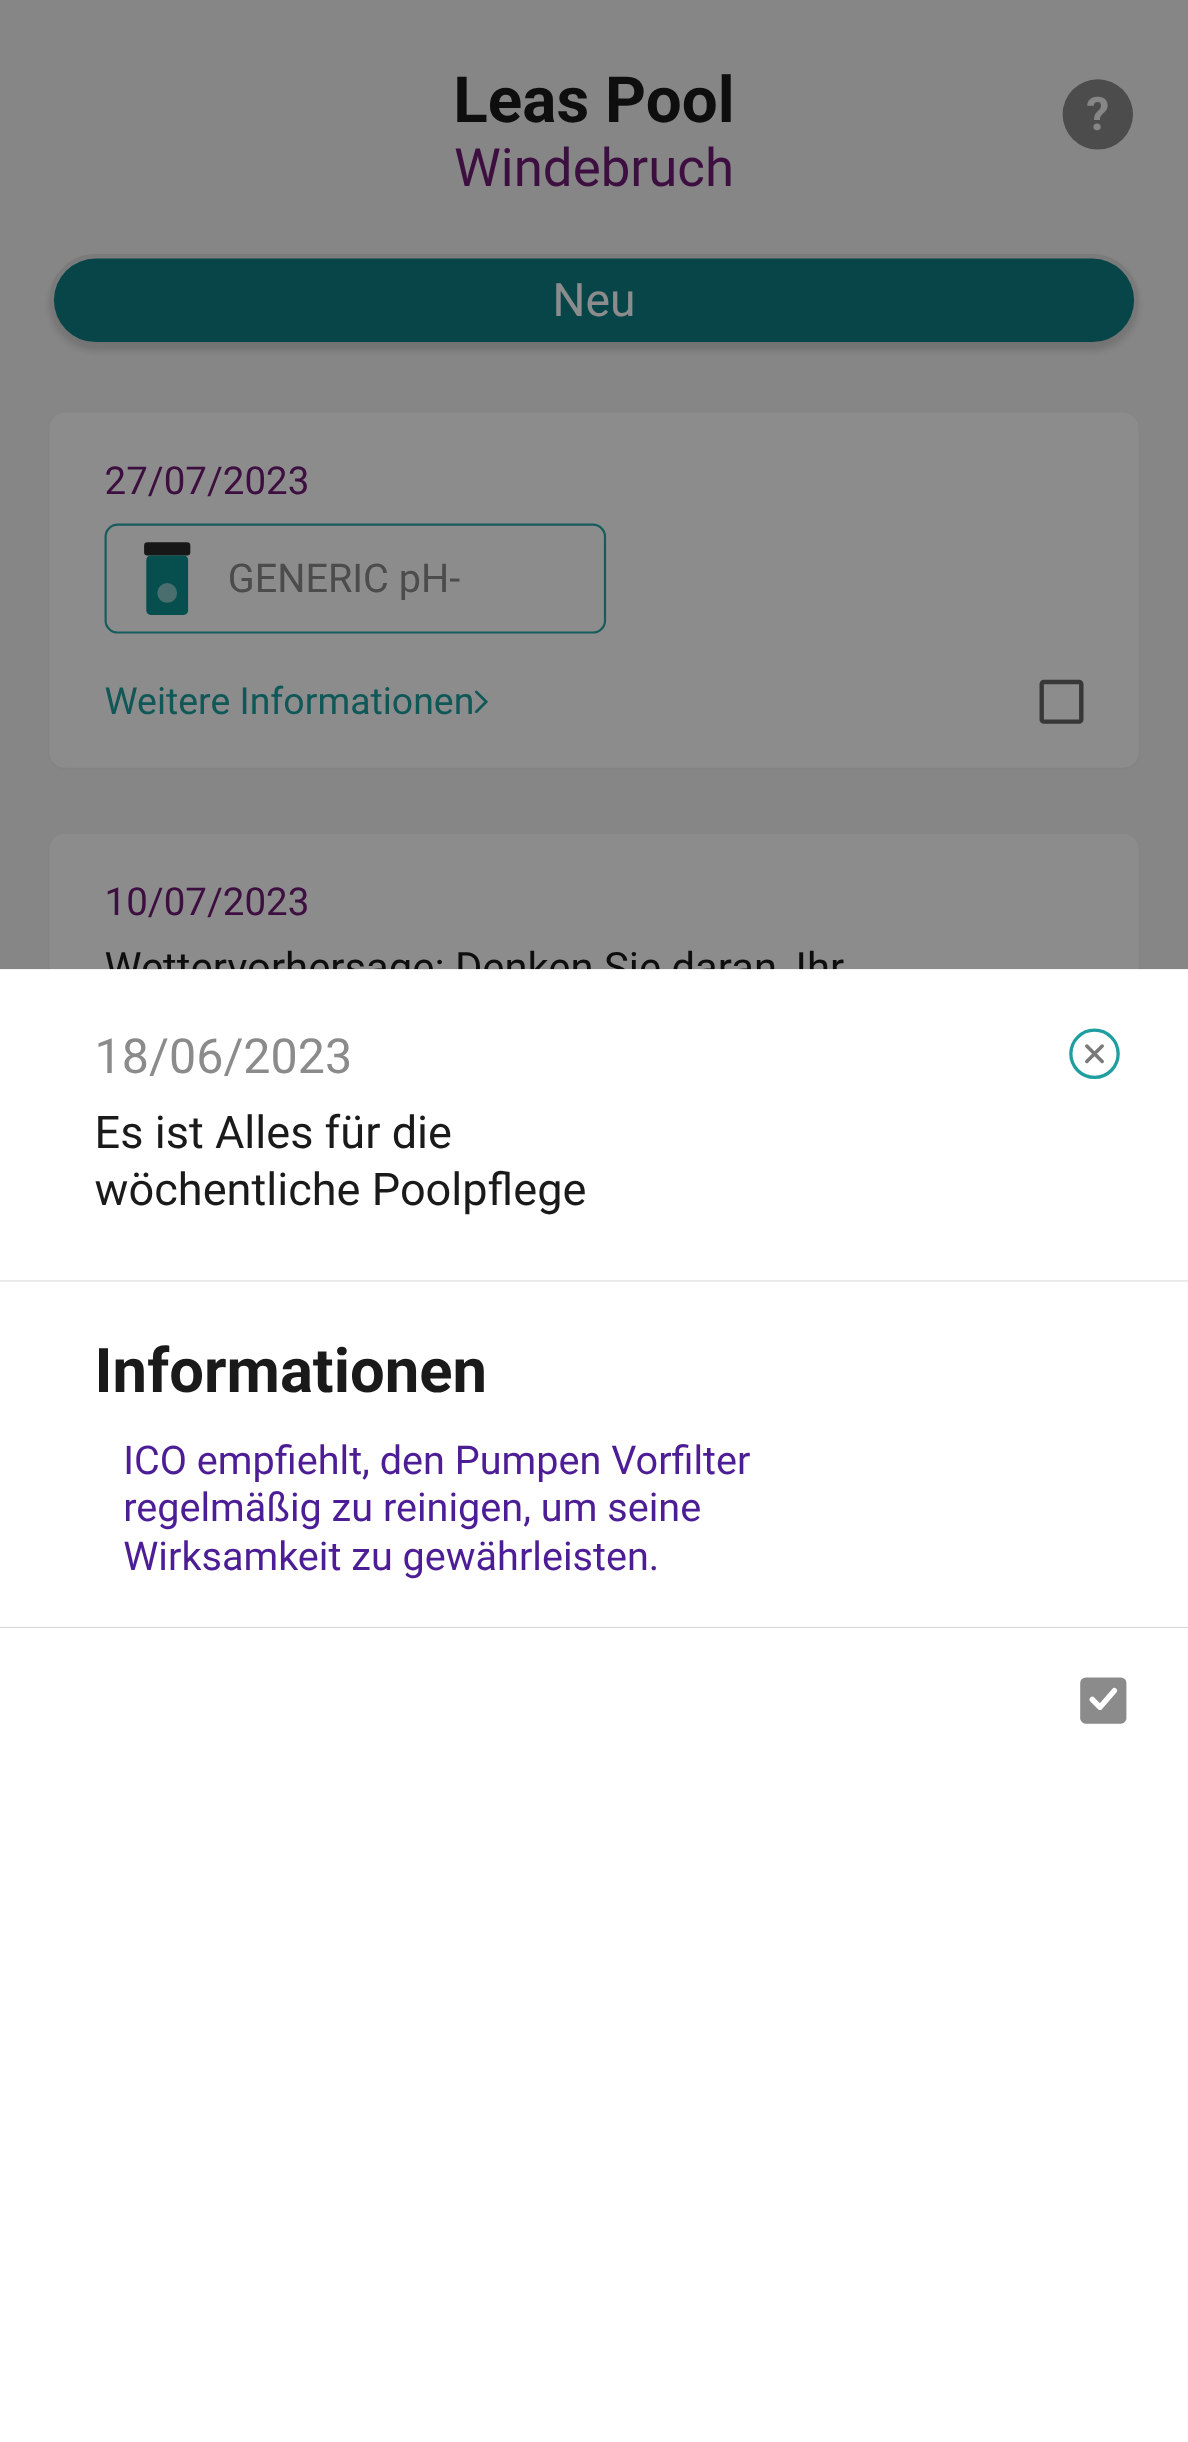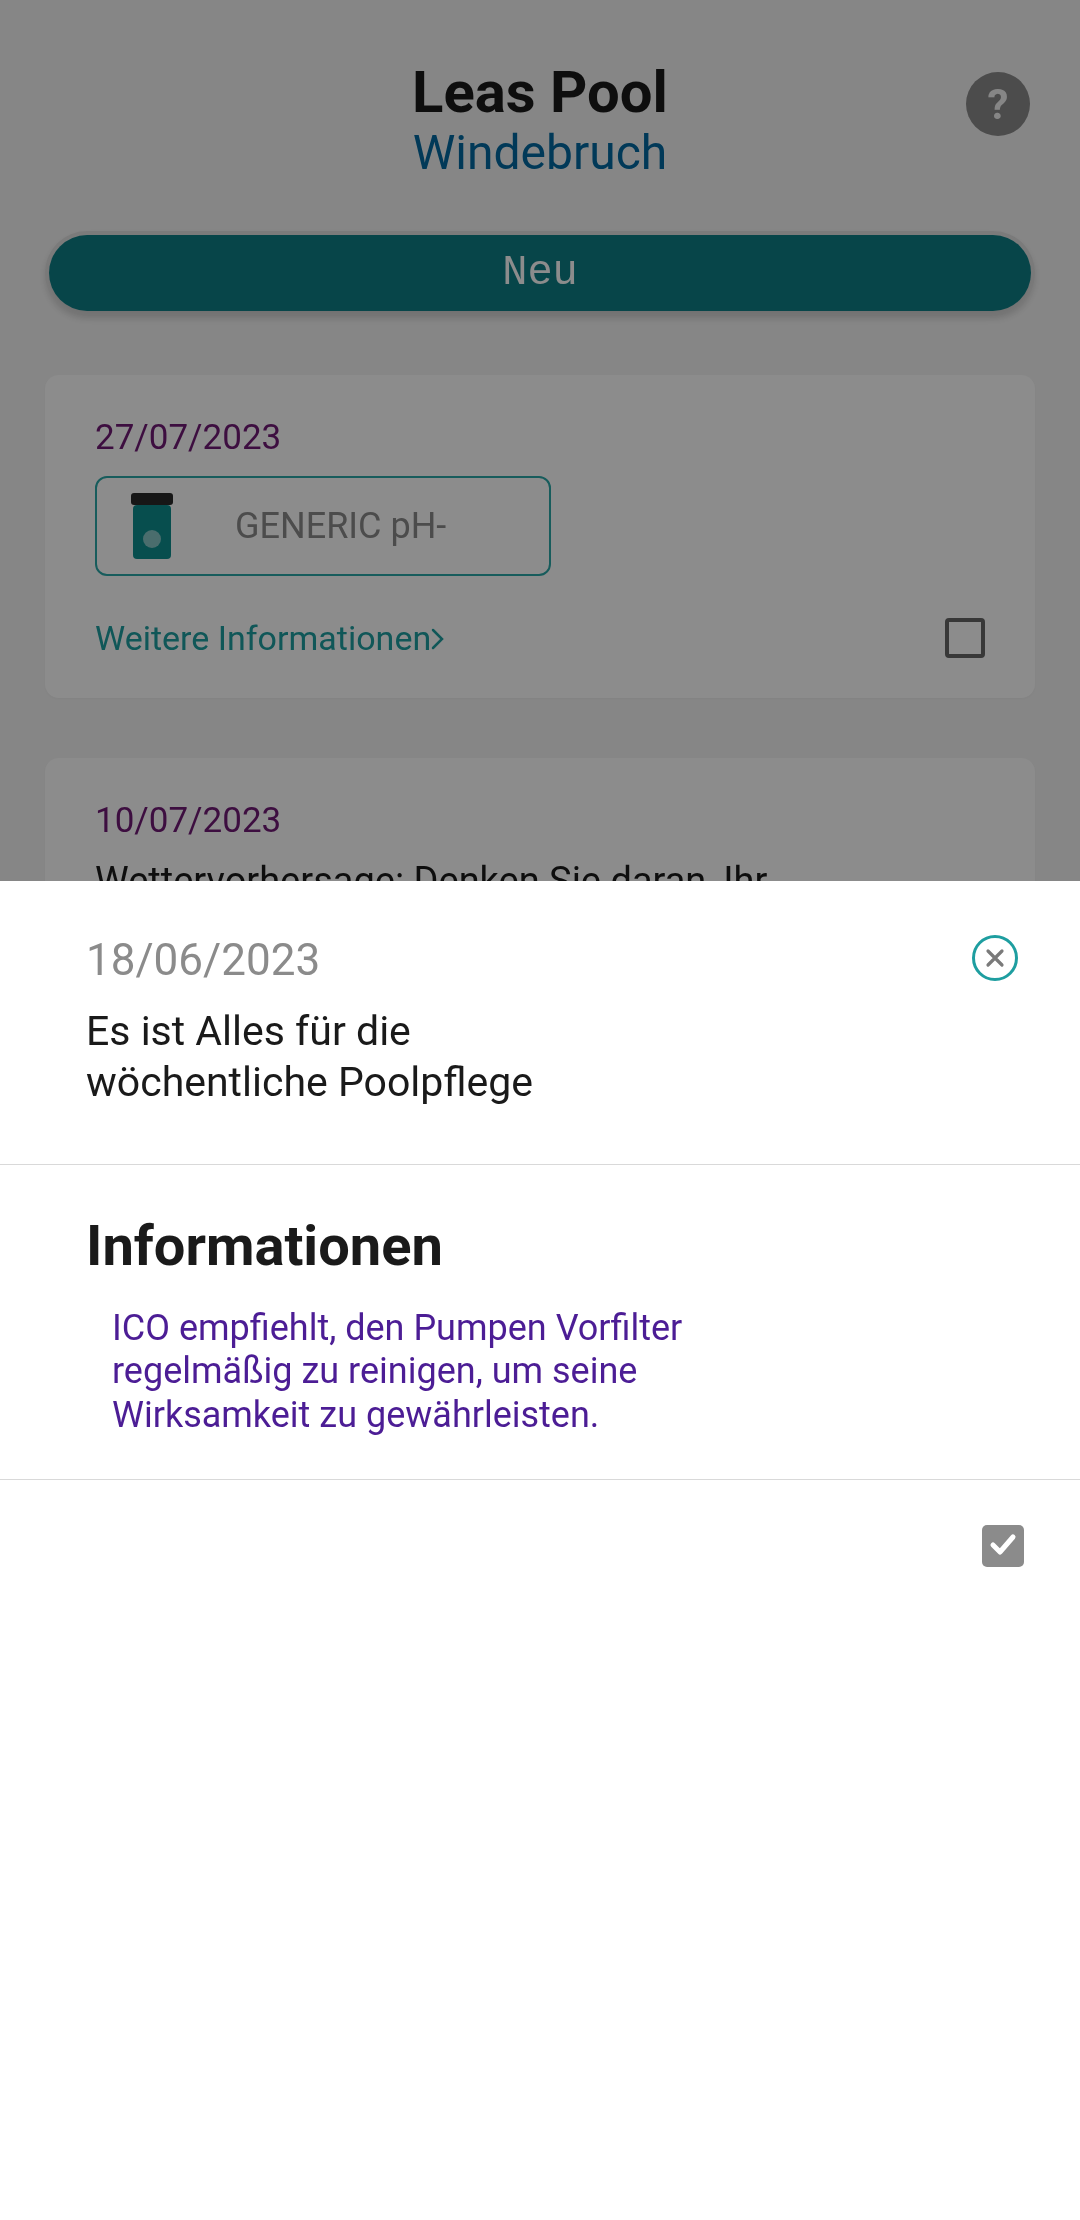--- a/index.html
+++ b/index.html
@@ -26,21 +26,21 @@
       position: relative;
     }
     .header-title {
       font-size: 58px;
       font-weight: 700;
       color: #1a1a1a;
     }
     .header-subtitle {
       font-size: 48px;
       font-weight: 400;
-      color: #0369a1;
+      color: #701a75;
       margin-top: -2px;
     }
     .help-btn {
       position: absolute;
       right: 50px;
       top: 72px;
       width: 64px;
       height: 64px;
       border-radius: 50%;
       background: #8a8a8a;
@@ -65,21 +65,20 @@
       align-items: center;
       justify-content: center;
       font-size: 42px;
       border-radius: 42px;
     }
     .tab.active {
       background: #0d7f86;
       color: #ffffff;
       box-shadow: 0 4px 10px rgba(0,0,0,0.15);
       margin: 4px;
-      font-family: Liberation Mono, monospace;
     }
     .tab.inactive {
       color: #1a1a1a;
     }
     .cards {
       padding: 60px 45px 0 45px;
     }
     .card {
       background: #ffffff;
       border-radius: 14px;
@@ -107,21 +106,21 @@
       padding-left: 28px;
     }
     .product-icon {
       width: 54px;
       height: 70px;
       display: inline-block;
     }
     .product-label {
       color: #8b8b8b;
       font-size: 36px;
-      margin-left: 56px;
+      margin-left: 28px;
     }
     .card-footer {
       display: flex;
       align-items: center;
       justify-content: space-between;
       margin-top: 42px;
     }
     .more-link {
       color: #1e9ea0;
       font-size: 34px;

